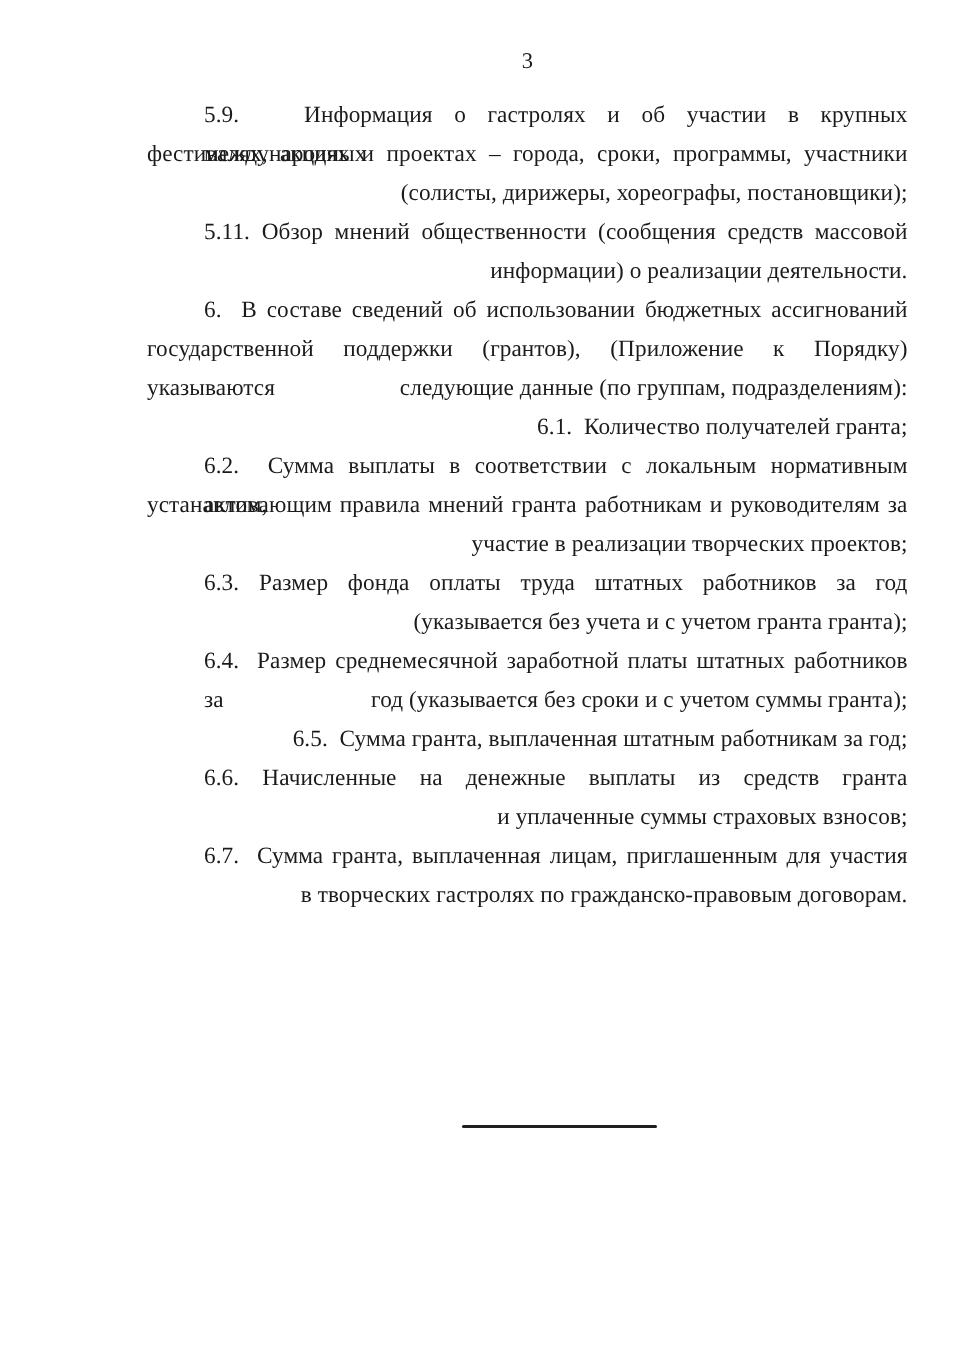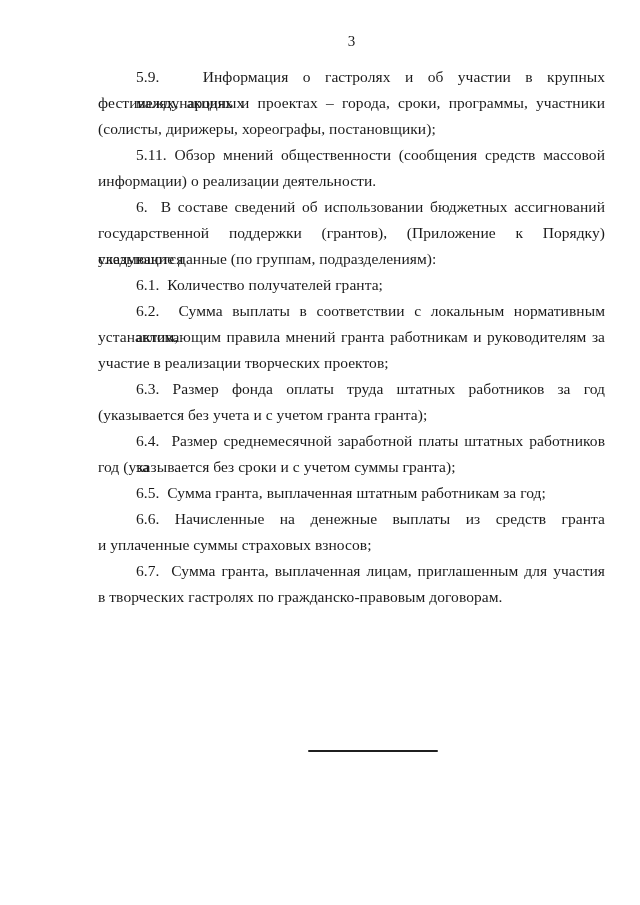--- a/index.html
+++ b/index.html
@@ -34,21 +34,21 @@
     font-size: 15.5px;
     line-height: 26px;
     letter-spacing: 0.05px;
   }
   .para {
     margin: 0;
     padding: 0;
   }
   .line {
     height: 26px;
-    text-align: left;
+    text-align: right;
     white-space: normal;
   }
   .line.first {
     padding-left: 38px;
   }
   .line.just {
     text-align: justify;
     text-align-last: justify;
   }
   .divider {

